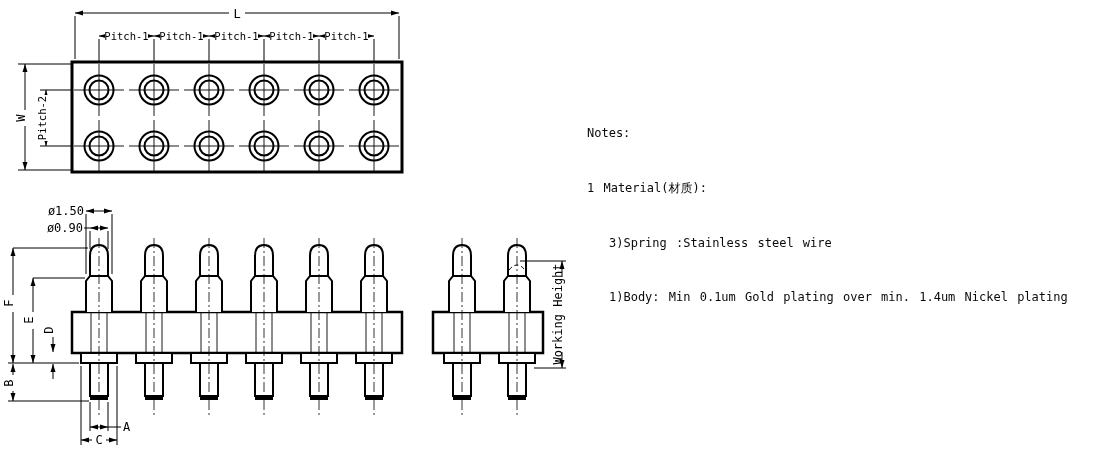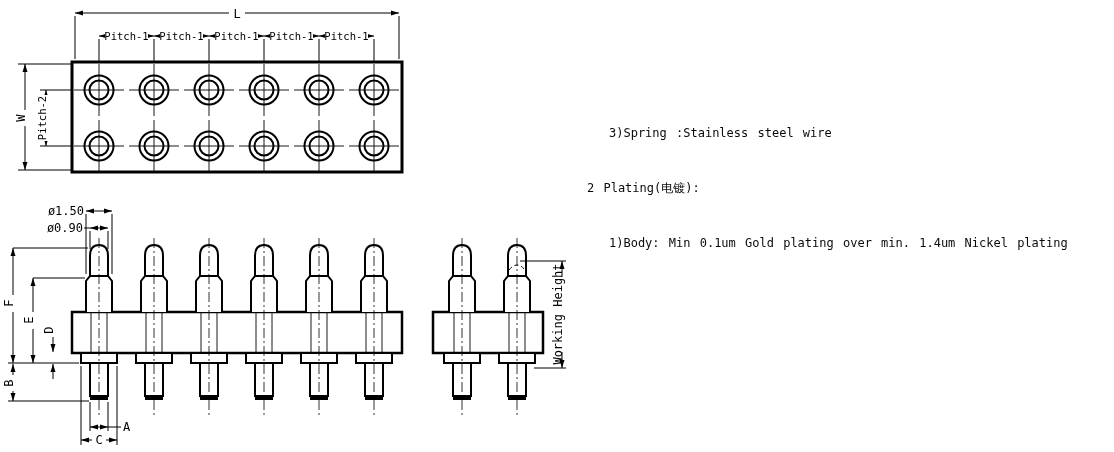--- a/index.html
+++ b/index.html
@@ -202,22 +202,23 @@
       <line x1="520" y1="261" x2="566" y2="261" class="ln"></line>
       <line x1="534" y1="368" x2="566" y2="368" class="ln"></line>
       <line x1="562" y1="261" x2="562" y2="277" class="dim" marker-start="url(#arw)"></line>
       <line x1="562" y1="352" x2="562" y2="368" class="dim" marker-end="url(#arw)"></line>
       <text x="562" y="314" class="dtx" text-anchor="middle" transform="rotate(-90 562 314)">Working Height</text>
     </g>
   </g>
 </svg>
 
   <div class="notes">
+    <div class="nline">Notes:</div>
+    <div class="nline">1 Material(材质):</div>
     <div class="nline ind">3)Spring :Stainless steel wire</div>
-    <div class="nline">2 Plating(电镀):</div>
     <div class="nline ind">1)Body: Min 0.1um Gold plating over min. 1.4um Nickel plating</div>
     
     
     
     
     
     
     
     
     

